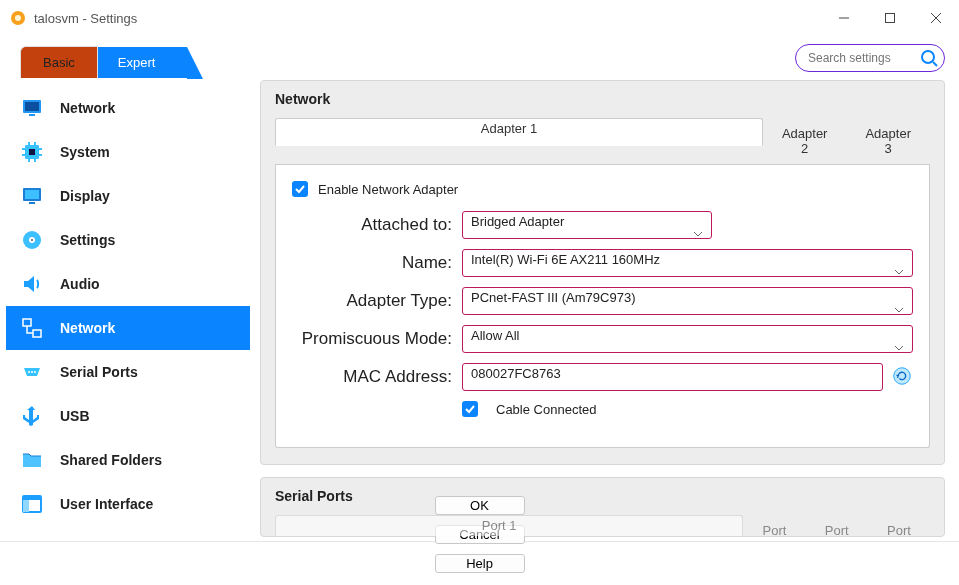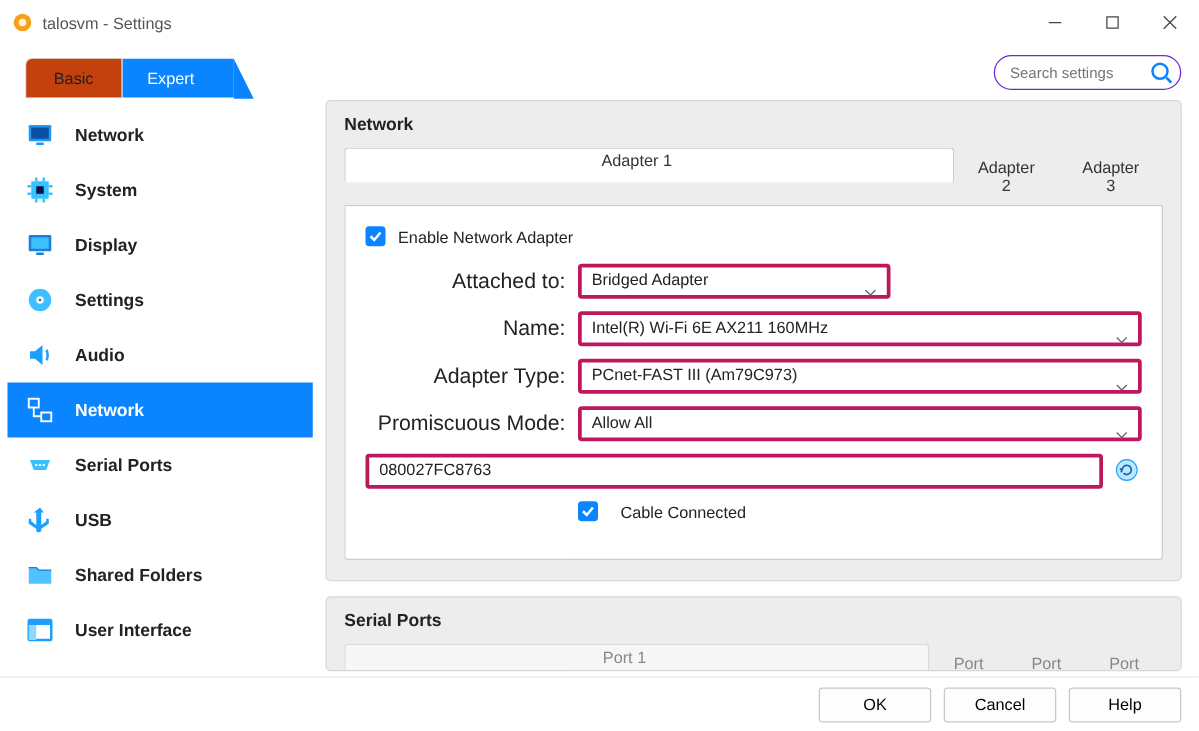--- a/index.html
+++ b/index.html
@@ -41,26 +41,26 @@
   .ad-tabs { display:flex; border-bottom:1px solid #ccc; background:transparent;}
   .ad-tab { padding:8px 18px; font-size:13px; background:#ededed; border:1px solid transparent; border-bottom:none; cursor:pointer; color:#333;text-align:center;}
   .ad-tab.sel { background:#fff; border:1px solid #ccc; border-bottom:1px solid #fff; position:relative; top:1px; border-radius:3px 3px 0 0;}
   .ad-body { background:#fff; border:1px solid #ccc; border-top:none; border-radius:0 0 3px 3px; padding:16px 16px 20px 16px;}
   .row-cb { display:flex; align-items:center; margin-bottom:14px;}
   .cb { width:16px; height:16px; border-radius:3px; background:#0a84ff; margin-right:10px; display:flex; align-items:center; justify-content:center;}
   .cb svg { width:12px; height:12px; stroke:#fff; stroke-width:2; fill:none;}
   .form-row{ display:flex; align-items:center; margin-bottom:10px;}
   .form-label{ width:170px; text-align:right; padding-right:10px; font-size:17px; color:#222;}
   .form-ctrl{ flex:1; display:flex; align-items:center; gap:8px;}
-  .sel, .txt { height:28px; border:3px solid #be185d; border-radius:3px; background:#fff; padding:2px 28px 2px 8px; font-size:13px; width:100%; position:relative;}
+  .sel, .txt { height:28px; border:1px solid #be185d; border-radius:3px; background:#fff; padding:2px 28px 2px 8px; font-size:13px; width:100%; position:relative;}
   .sel.short{ width:250px; flex:none;}
   .sel .caret{ position:absolute; right:8px; top:50%;}
   .txt { padding-right:8px;}
   .refresh-btn{ width:24px; height:24px;}
-  .footer { height:44px; border-top:1px solid #e6e6e6; display:flex; align-items:center; justify-content:flex-end; gap:10px; padding: 0 14px;}
+  .footer { height:44px; border-top:1px solid #e6e6e6; display:flex; align-items:center; justify-content:flex-end; gap:10px; padding: 12px 14px; flex-direction: column;}
   .btn { min-width:90px; height:28px; border:1px solid #c8c8c8; border-radius:3px; background:#fdfdfd; font-size:13px; cursor:pointer;}
 </style>
 </head>
 <body>
 
 <div class="titlebar">
   <span class="app-icon">
     <svg viewBox="0 0 16 16">
         <circle cx="8" cy="8" r="7" fill="#f7a01d"></circle>
         <circle cx="8" cy="8" r="3" fill="#fff5d6"></circle>
@@ -275,20 +275,21 @@
             <div class="sel">
               <span>Allow All</span>
               <span class="caret"><svg width="10" height="6" viewBox="0 0 10 6">
                     <polyline points="1,1 5,5 9,1" fill="none" stroke="#666" stroke-width="1"></polyline>
                   </svg></span>
             </div>
           </div>
         </div>
 
         <div class="form-row">
+          <div class="form-label">MAC Address:</div>
           <div class="form-ctrl">
             <div class="txt"><span>080027FC8763</span></div>
             <span class="refresh-btn">
               <svg viewBox="0 0 24 24" width="22" height="22">
                   <circle cx="12" cy="12" r="9" fill="#bfe8ff" stroke="#1c9fff"></circle>
                   <path d="M8 12a4 4 0 1 1 1.2 2.8M8 12l-2-1m2 1l-1 2" fill="none" stroke="#0a66c2" stroke-width="1.5"></path>
                 </svg>
             </span>
           </div>
         </div>

